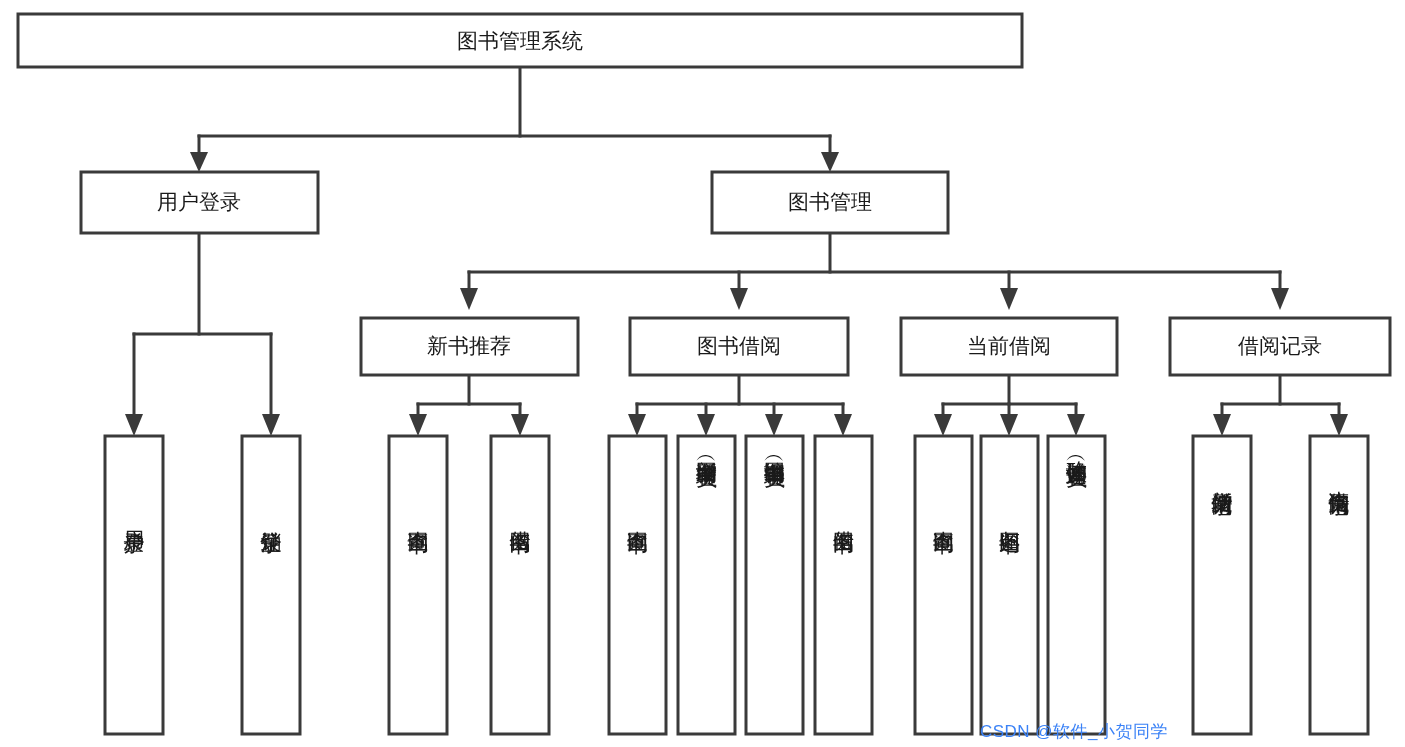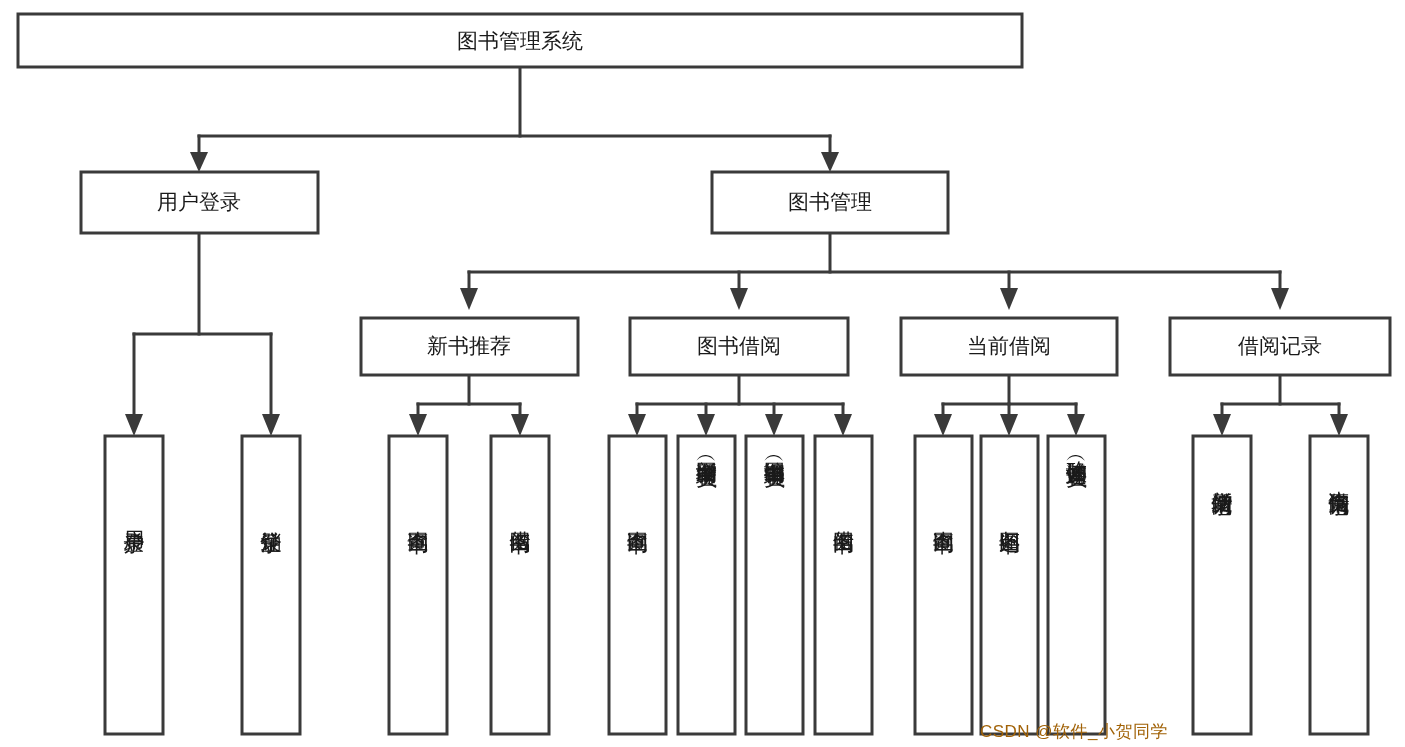--- a/index.html
+++ b/index.html
@@ -65,21 +65,21 @@
     letter-spacing: 1px;
     white-space: nowrap;
     text-align: left;
   }
   .watermark {
     position: absolute;
     right: 8px;
     bottom: 4px;
     font-family: "Liberation Sans", "DejaVu Sans", sans-serif;
     font-size: 17px;
-    color: #a16207;
+    color: #3b82f6;
     white-space: nowrap;
     letter-spacing: 0.5px;
   }
 </style>
 </head>
 <body>
 
 <div id="diagram-root">
 
   <svg class="canvas" viewBox="0 0 1405 747" xmlns="http://www.w3.org/2000/svg">

